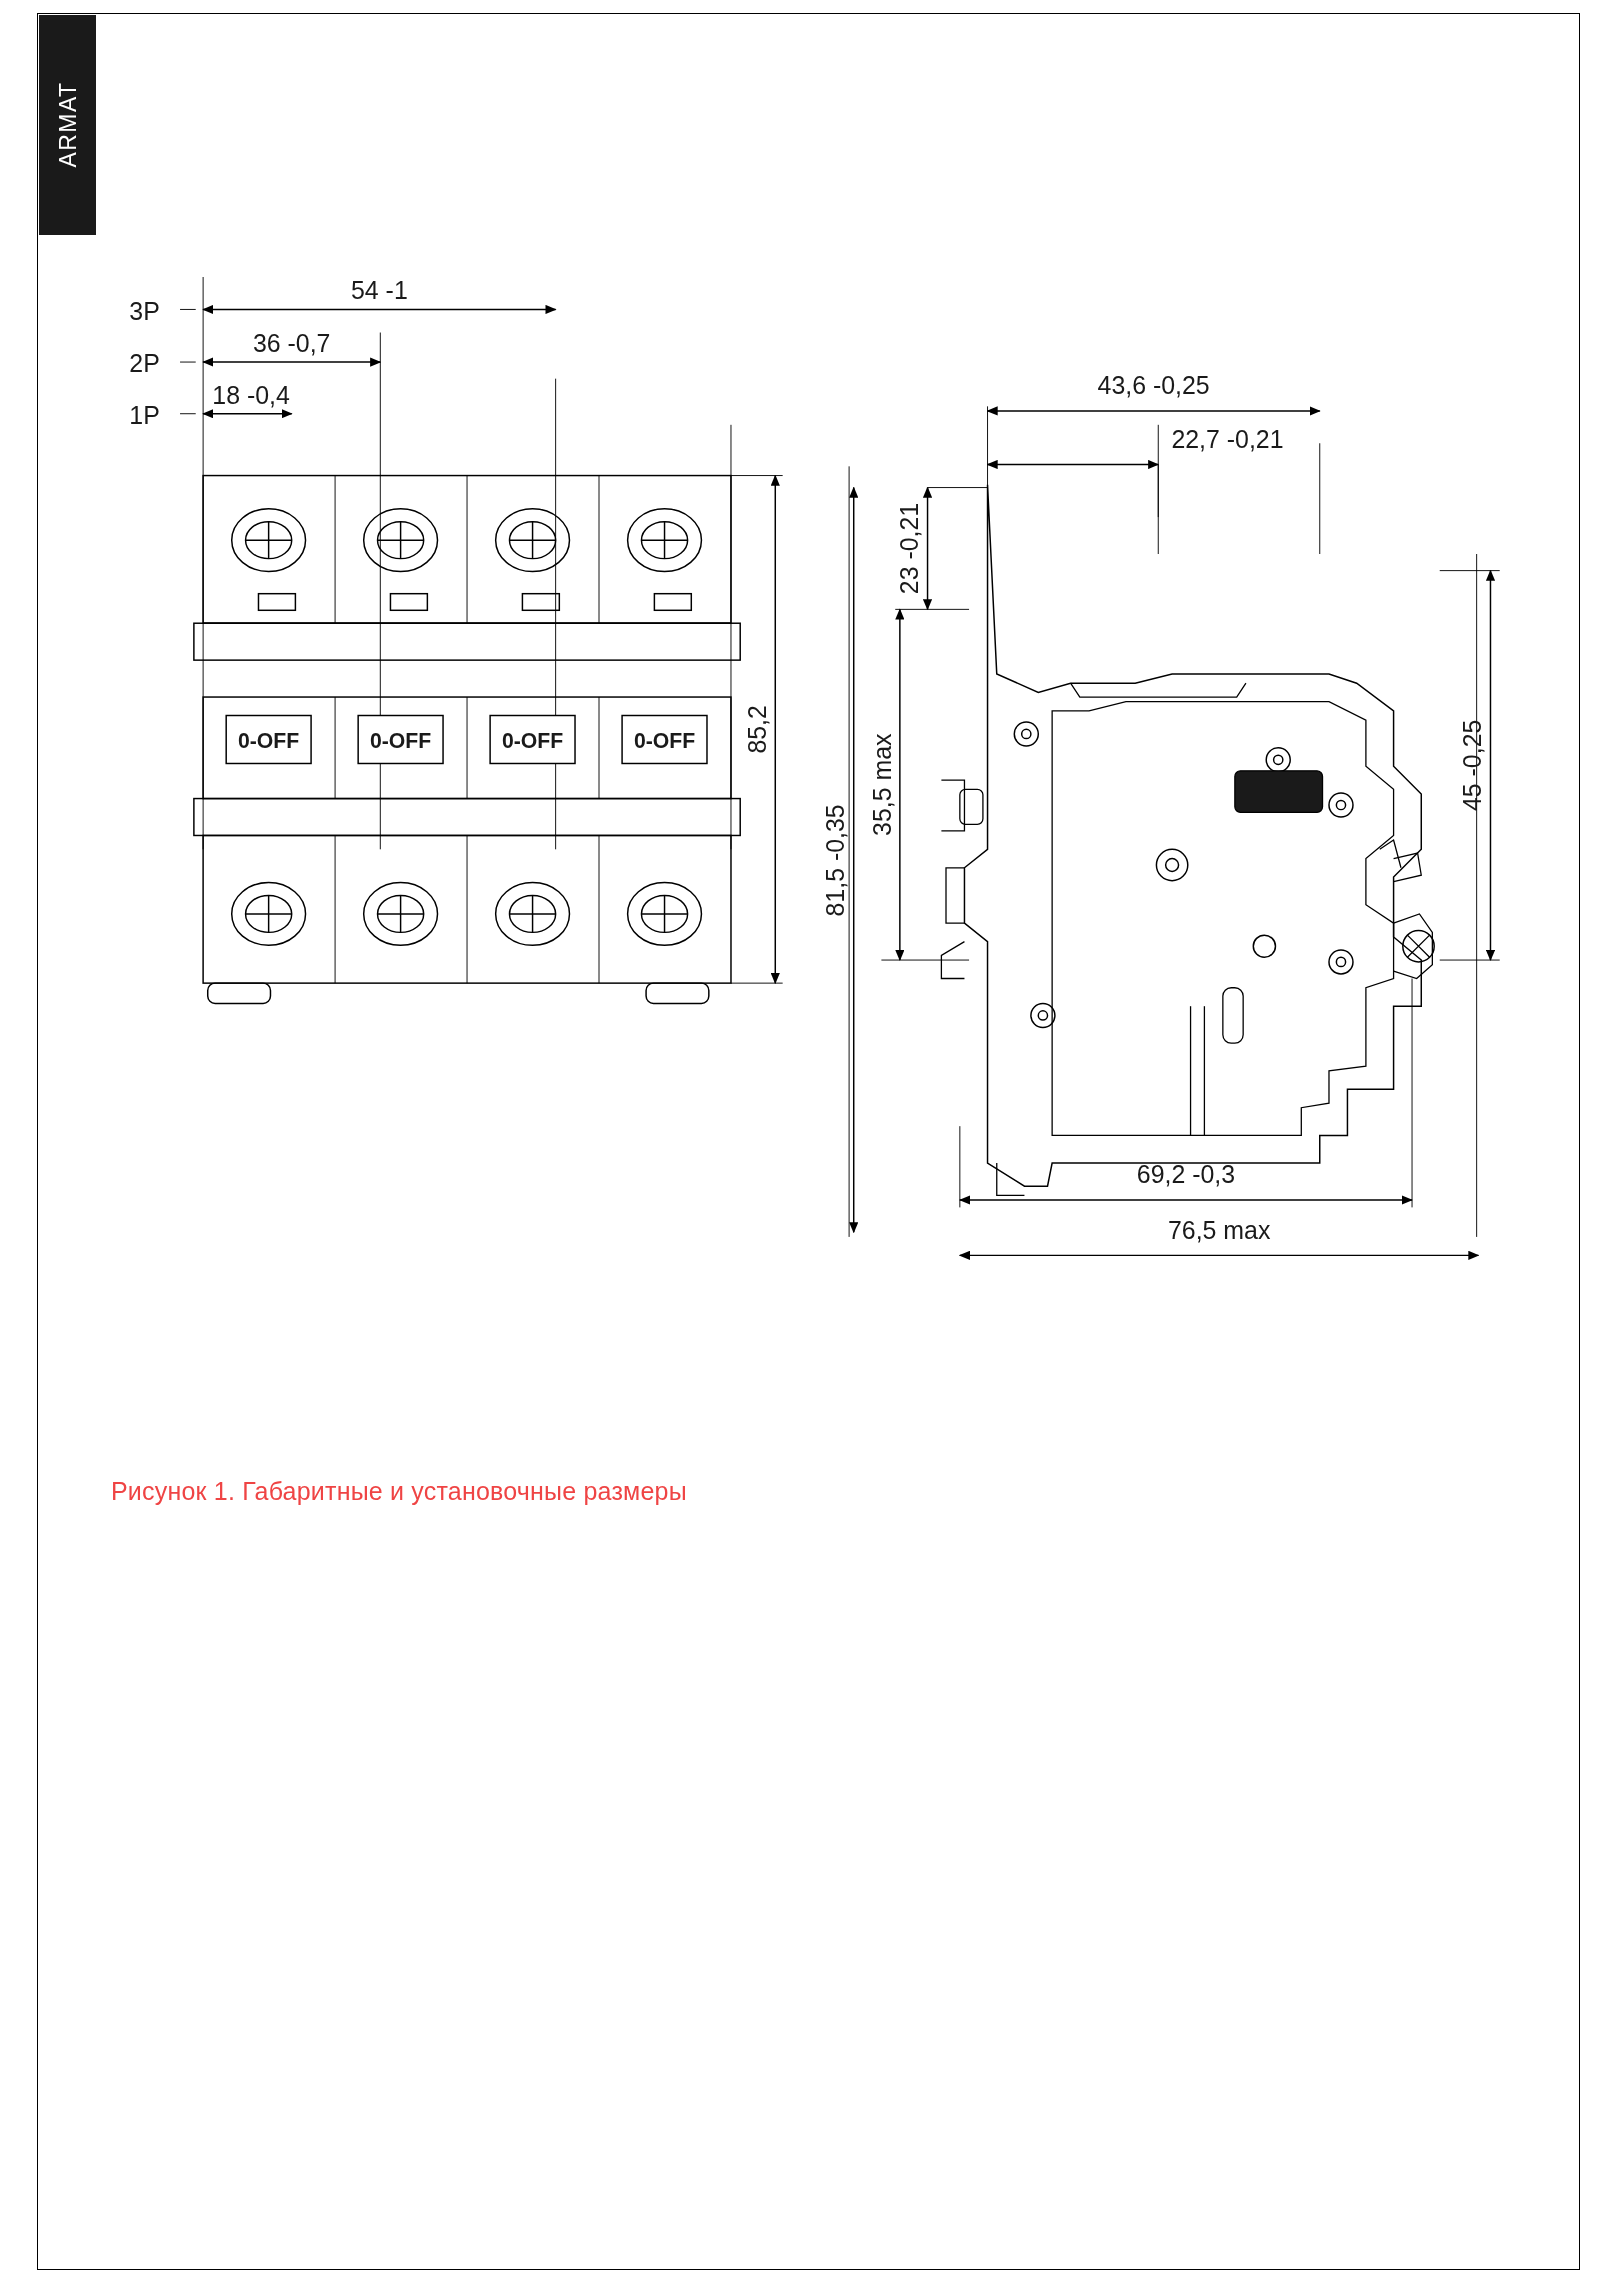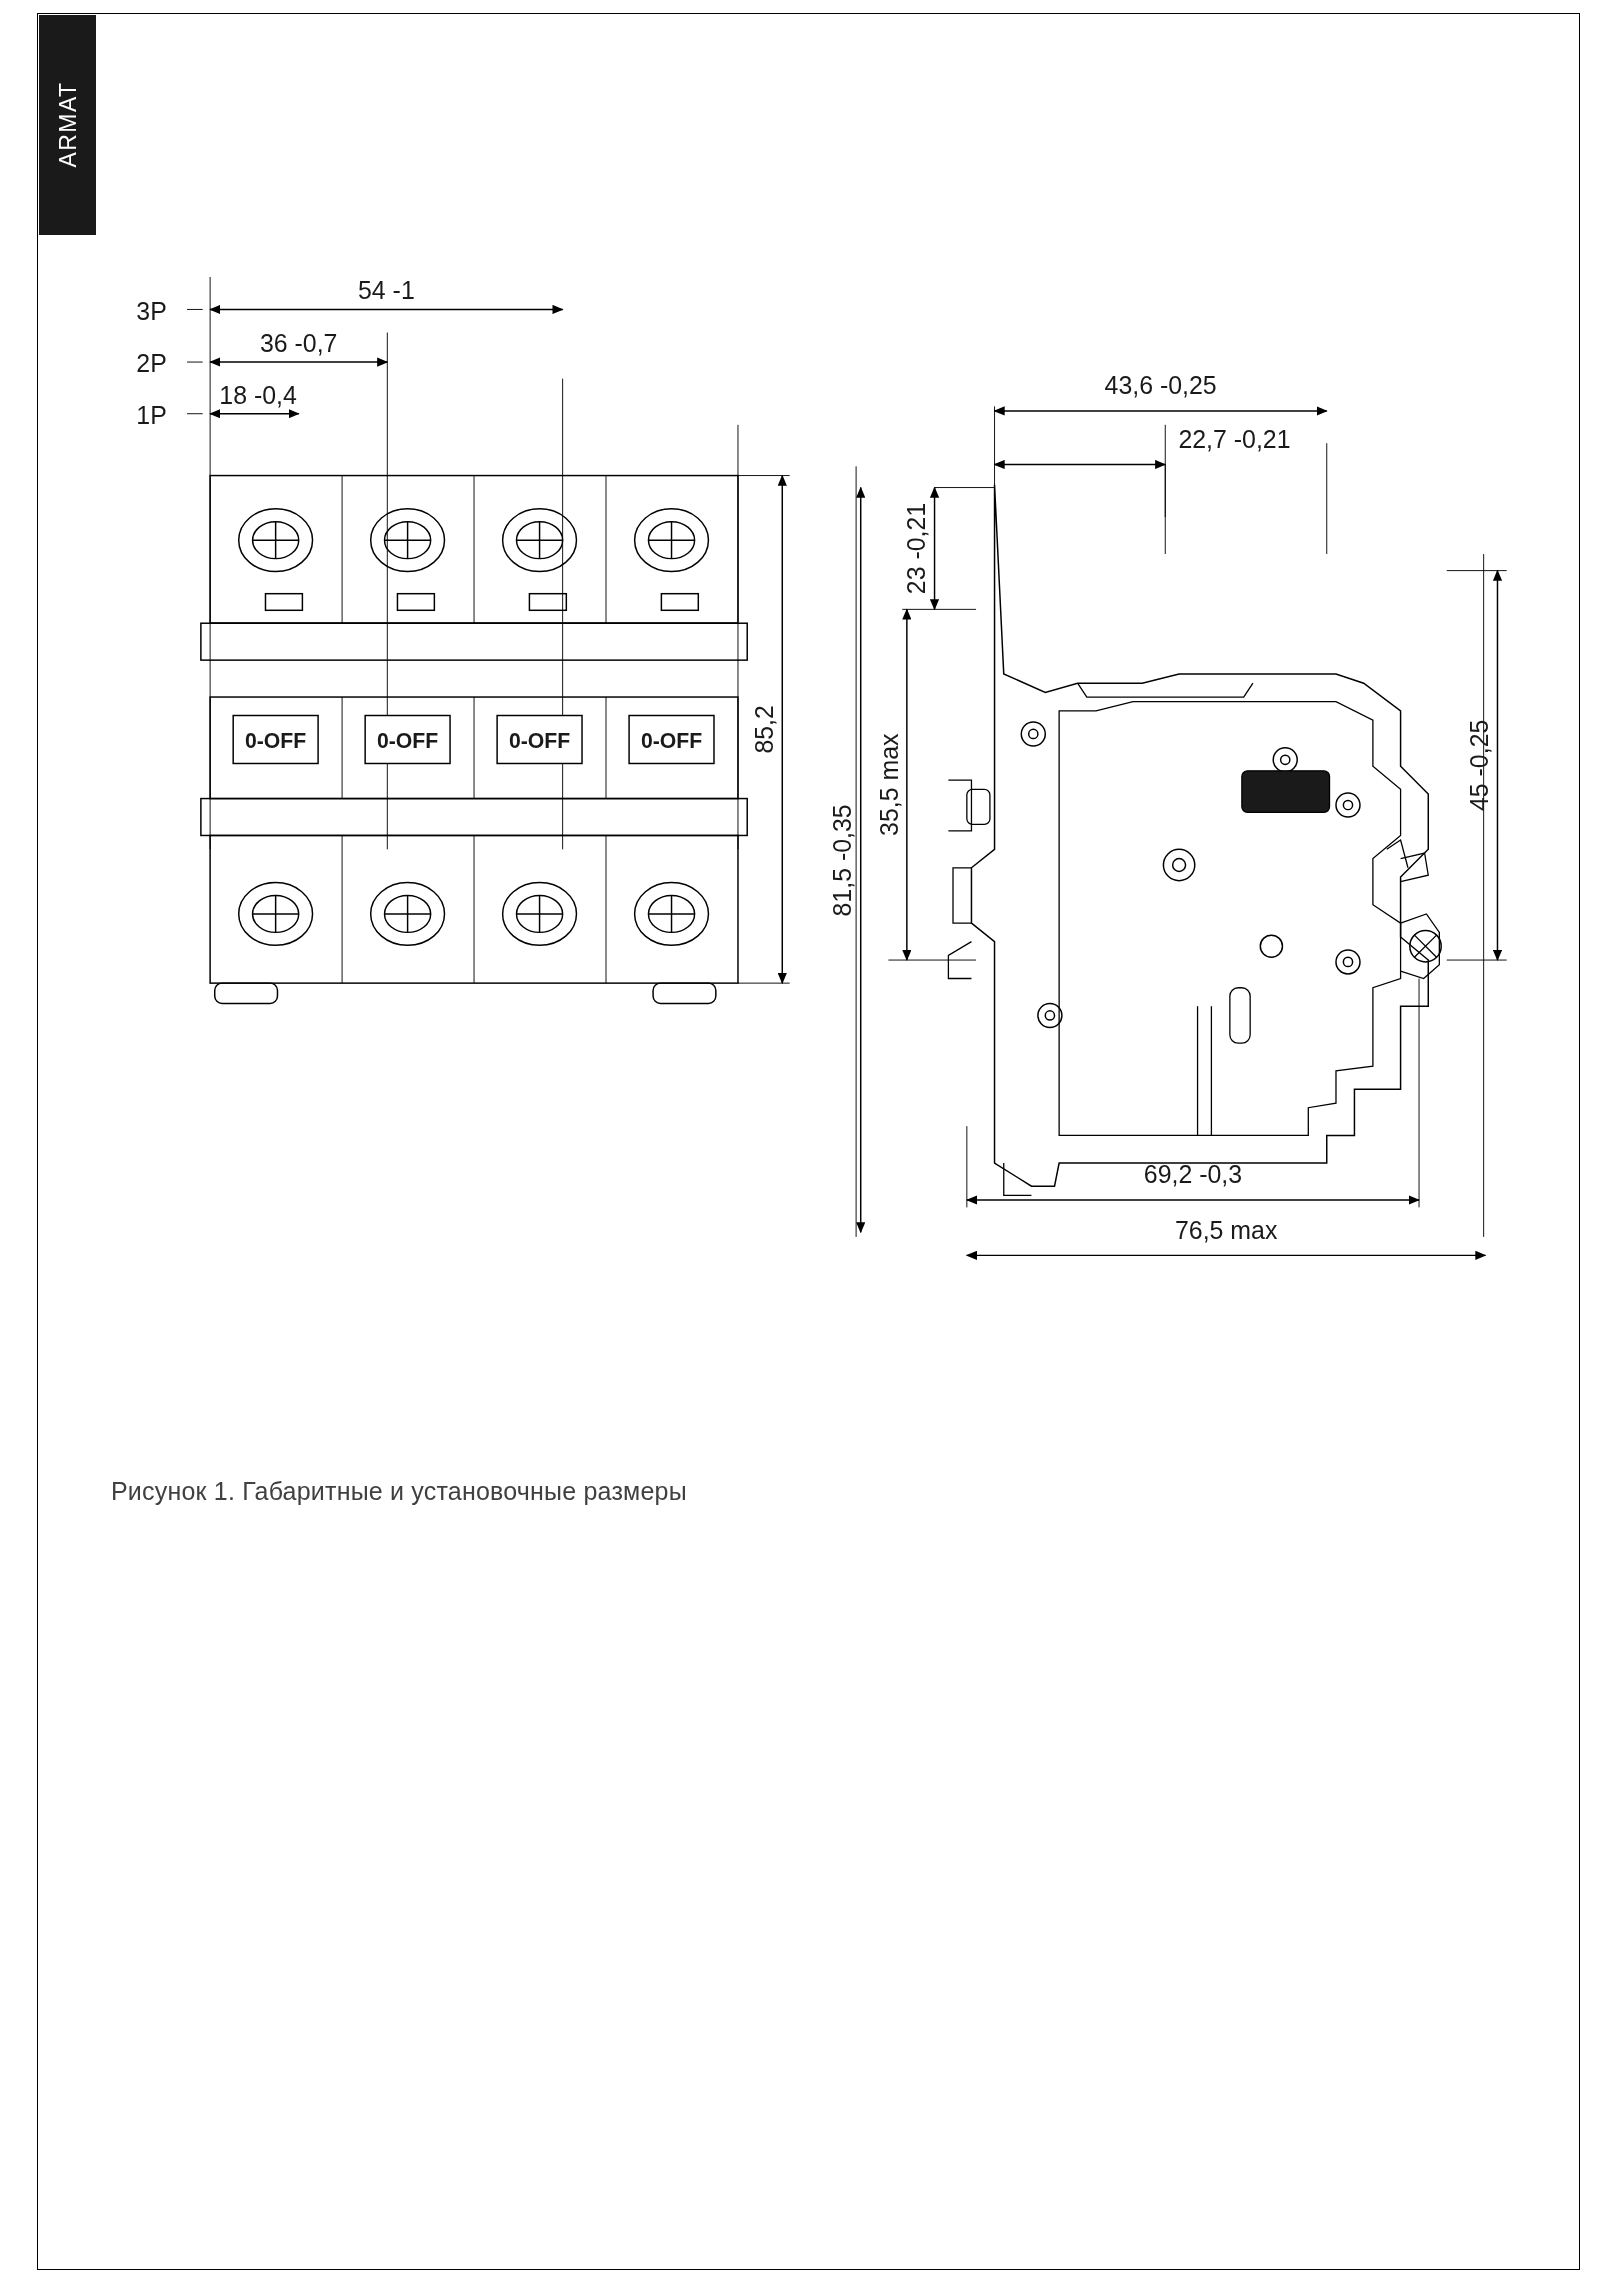--- a/index.html
+++ b/index.html
@@ -76,31 +76,30 @@
     font-family: "DejaVu Sans", sans-serif;
   }
 
   
   .drawing {
     position: absolute;
     left: 37px;
     top: 277px;
     width: 1543px;
     height: 1200px;
-    padding-left: 7px;
   }
   .drawing svg { display: block; }
 
   
   .caption {
     position: absolute;
     left: 111px;
     top: 1477px;
     font-size: 25px;
-    color: #404040;
+    color: #ef4444;
     letter-spacing: 0.2px;
   }
 </style>
 </head>
 <body>
 
 <div class="page">
 
   <div class="page-border"></div>
 

